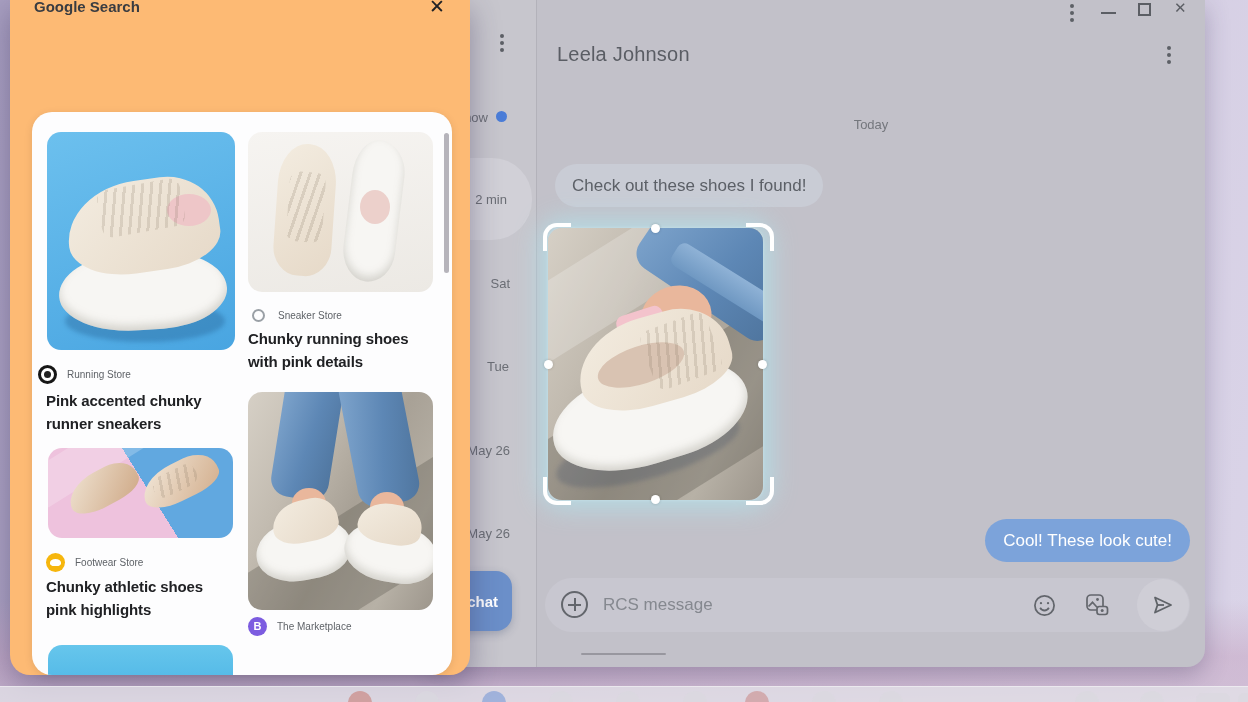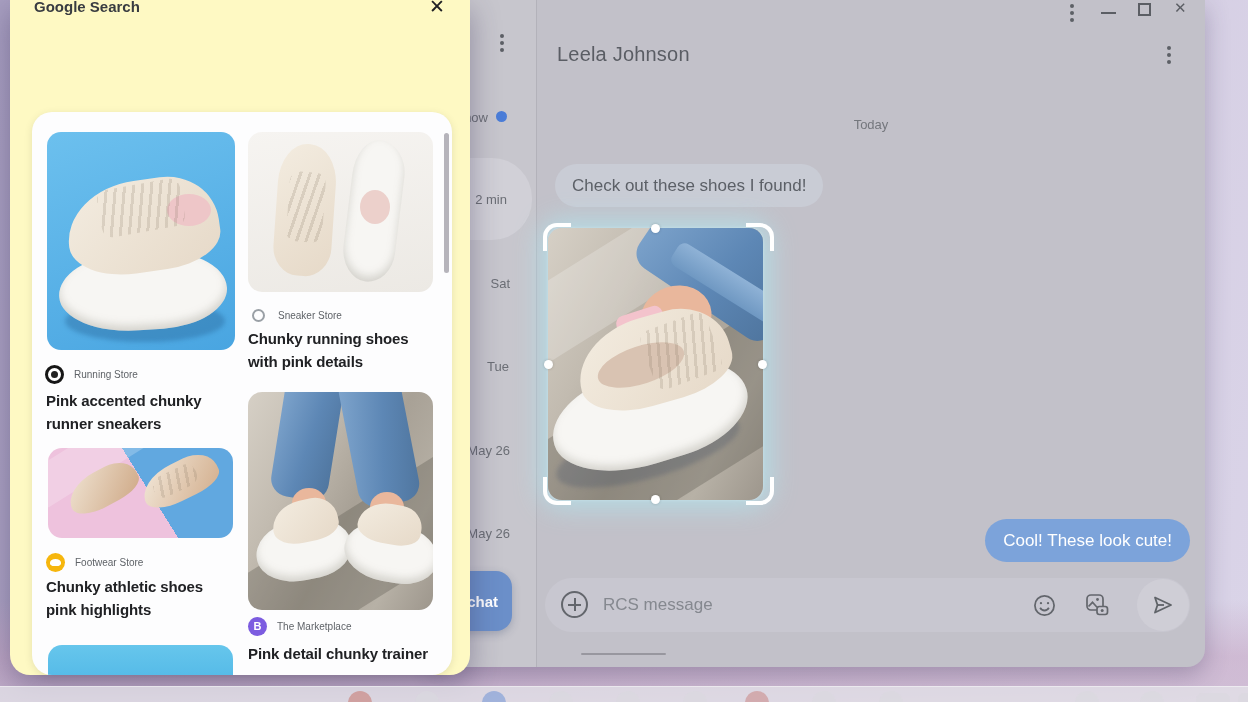--- a/index.html
+++ b/index.html
@@ -69,21 +69,21 @@
     box-shadow: 0 0 26px 8px rgba(178,228,238,.75), 0 0 3px rgba(255,255,255,.6); }
   .crop-corner { position:absolute; width:28px; height:28px; z-index:3; }
   .cc-tl { left:113px; top:223px; border-top:4px solid #fff; border-left:4px solid #fff; border-radius:14px 0 0 0; }
   .cc-tr { left:316px; top:223px; border-top:4px solid #fff; border-right:4px solid #fff; border-radius:0 14px 0 0; }
   .cc-bl { left:113px; top:477px; border-bottom:4px solid #fff; border-left:4px solid #fff; border-radius:0 0 0 14px; }
   .cc-br { left:316px; top:477px; border-bottom:4px solid #fff; border-right:4px solid #fff; border-radius:0 0 14px 0; }
   .crop-dot { position:absolute; width:9px; height:9px; border-radius:50%; background:#fff; z-index:3;
     box-shadow:0 0 3px rgba(0,0,0,.2); }
   
   .overlay { position:absolute; left:10px; top:0; width:460px; height:675px;
-    background:#fef9c3; border-radius:0 0 20px 20px;
+    background:#fdba74; border-radius:0 0 20px 20px;
     box-shadow:0 10px 30px rgba(48,38,78,.38); z-index:4; }
   .ov-title { position:absolute; left:24px; top:-2px; font-size:15px; font-weight:bold; color:#393c41; }
   .ov-close { position:absolute; left:415px; top:-5px; font-size:19px; color:#202124; width:24px; height:24px;
     text-align:center; }
   .searchbar { position:absolute; left:20px; top:43px; width:422px; height:48px;
     background:#fff; border-radius:24px; box-shadow:0 1px 3px rgba(0,0,0,.08); }
   .sb-thumb { position:absolute; left:17px; top:7px; width:56px; height:34px; border-radius:8px;
     background:
       radial-gradient(6px 6px at 72% 22%, #cf8b5b 0 50%, transparent 55%),
       radial-gradient(20px 10px at 52% 48%, #f4f0e8 0 58%, transparent 62%),
@@ -221,21 +221,21 @@
 
   <div class="results-card">
 
     <div class="thumb" style="left:15px; top:20px; width:188px; height:218px; background:linear-gradient(160deg,#6cc0ee,#49a5e1);">
       <div class="ph-el shoe-shadow" style="left:18px; top:168px; width:160px; height:42px; background:rgba(25,80,130,.3);"></div>
       <div class="ph-el sn-sole" style="left:12px; top:120px; width:168px; height:78px; transform:rotate(-4deg);"></div>
       <div class="ph-el sn-upper" style="left:20px; top:48px; width:152px; height:92px; transform:rotate(-8deg);"></div>
       <div class="ph-el sn-stripe" style="left:120px; top:62px; width:44px; height:32px; background:#eec6c8;"></div>
       <div class="ph-el sn-lace" style="left:52px; top:52px; width:84px; height:48px; transform:rotate(-10deg);"></div>
     </div>
-    <div class="store-row" style="left:13px; top:252px;">
+    <div class="store-row" style="left:6px; top:252px;">
       <div class="badge badge-target"></div>
       <span class="store-name">Running Store</span>
     </div>
     <div class="r-title" style="left:14px; top:278px; width:192px;">Pink accented chunky runner sneakers</div>
 
     <div class="thumb" style="left:216px; top:20px; width:185px; height:160px; background:linear-gradient(170deg,#f6f4f1,#ece9e4);">
       <div class="ph-el sn-upper" style="left:28px; top:12px; width:58px; height:132px; border-radius:48% 48% 44% 44%/30% 30% 22% 22%; transform:rotate(4deg);"></div>
       <div class="ph-el sn-lace" style="left:40px; top:40px; width:36px; height:70px; transform:rotate(4deg);"></div>
       <div class="ph-el sn-sole" style="left:100px; top:8px; width:52px; height:142px; border-radius:46% 54% 50% 50%/26% 24% 22% 24%; transform:rotate(7deg);"></div>
       <div class="ph-el sn-stripe" style="left:112px; top:58px; width:30px; height:34px; background:#ecd0cb;"></div>
@@ -266,21 +266,20 @@
       <div class="ph-el skin" style="left:122px; top:100px; width:34px; height:30px;"></div>
       <div class="ph-el sn-sole" style="left:8px; top:128px; width:96px; height:60px; transform:rotate(-12deg);"></div>
       <div class="ph-el sn-upper" style="left:24px; top:108px; width:66px; height:42px; transform:rotate(-12deg);"></div>
       <div class="ph-el sn-sole" style="left:96px; top:132px; width:94px; height:58px; transform:rotate(10deg);"></div>
       <div class="ph-el sn-upper" style="left:110px; top:112px; width:64px; height:40px; transform:rotate(10deg);"></div>
     </div>
     <div class="store-row" style="left:216px; top:504px;">
       <div class="badge badge-purple">B</div>
       <span class="store-name">The Marketplace</span>
     </div>
-    <div class="r-title" style="left:216px; top:531px; width:200px; white-space:nowrap;">Pink detail chunky trainer</div>
 
     <div class="thumb" style="left:16px; top:533px; width:185px; height:45px; border-radius:14px 14px 0 0; background:linear-gradient(180deg,#66c6ec,#4fb6e6);"></div>
 
     <div class="scrollbar"></div>
   </div>
 </div>
 
 <div class="taskbar">
   <div class="tb-ic tb-red" style="left:348px;"></div>
   <div class="tb-ic" style="left:415px;"></div>

